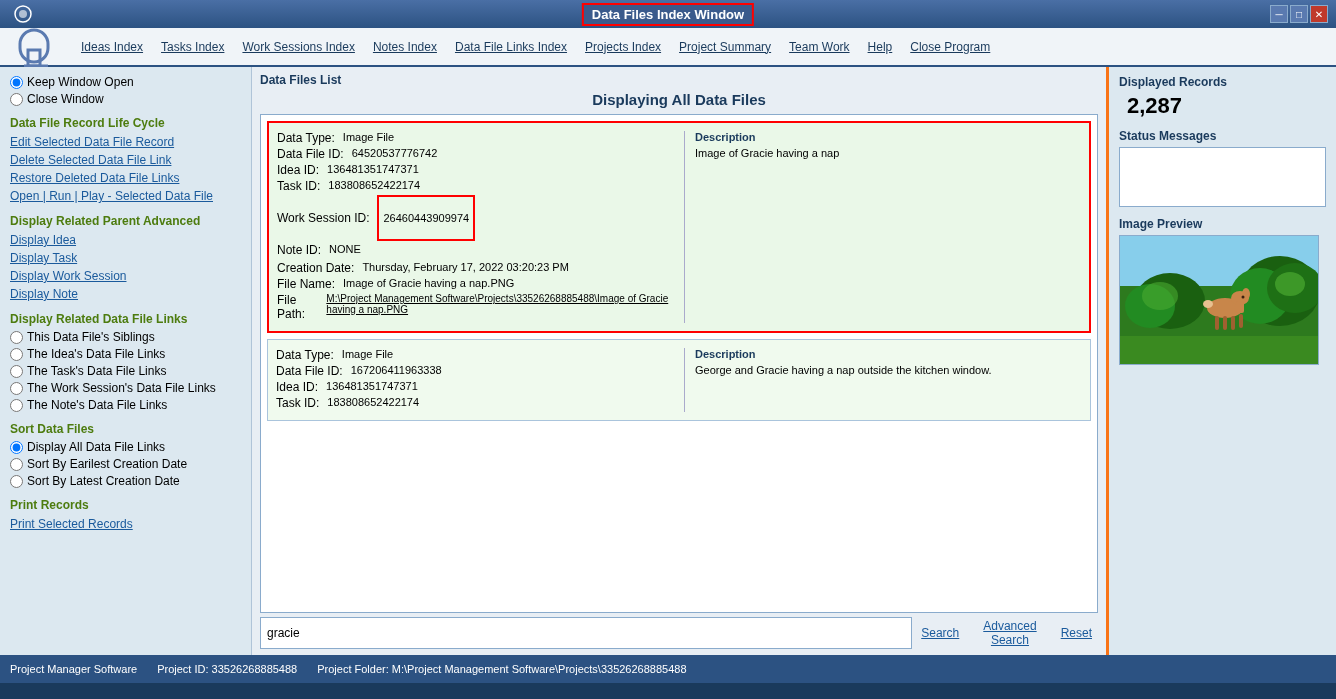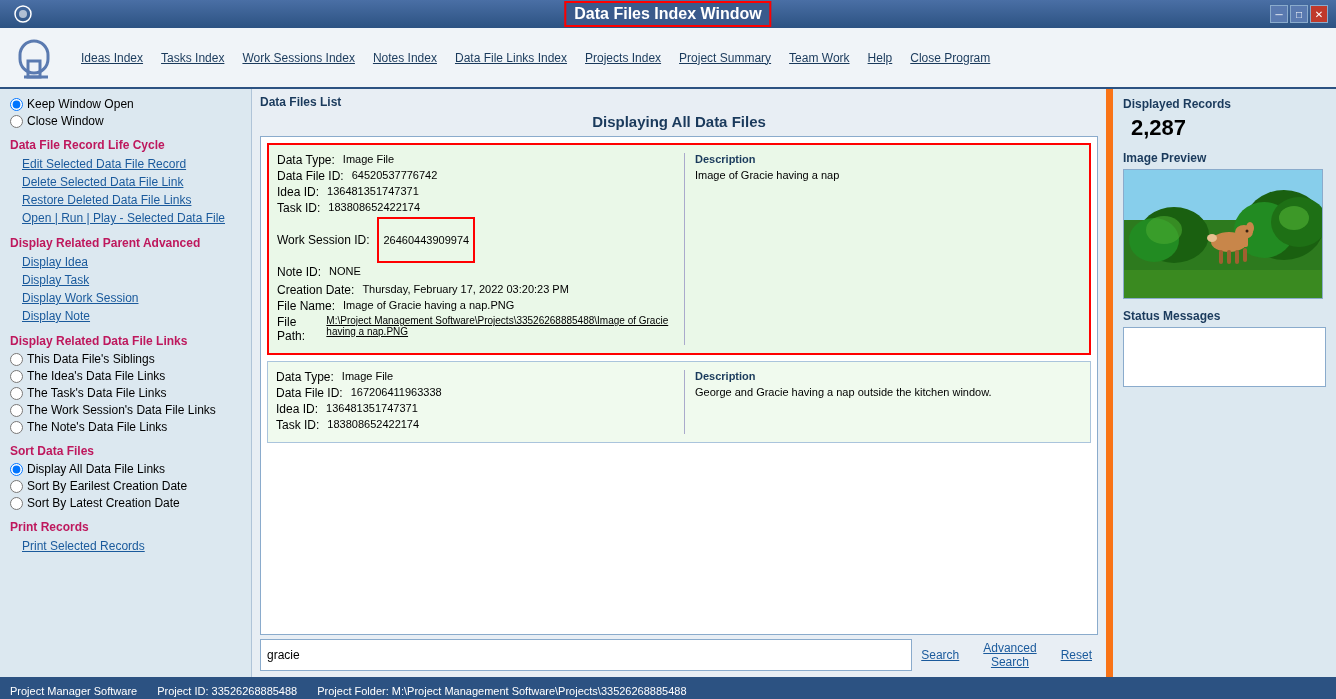--- a/index.html
+++ b/index.html
@@ -12,21 +12,21 @@
       display: flex;
       align-items: center;
       justify-content: space-between;
       padding: 0 8px;
       color: white;
     }
     .title-bar-title {
       position: absolute;
       left: 50%;
       transform: translateX(-50%);
-      font-size: 16px;
+      font-size: 13px;
       font-weight: bold;
       border: 2px solid red;
       padding: 2px 8px;
       background: #3a5a8c;
     }
     .title-bar-controls {
       display: flex;
       gap: 2px;
       margin-left: auto;
     }
@@ -45,21 +45,21 @@
     .title-bar-btn.close-btn { background: #c0392b; }
     .title-bar-icon { width: 30px; height: 28px; display: flex; align-items: center; justify-content: center; }
 
     
     .menu-bar {
       background: #f0f4f8;
       border-bottom: 2px solid #2c5282;
       display: flex;
       align-items: center;
       padding: 0 8px;
-      height: 61px;
+      height: 39px;
     }
     .menu-logo {
       width: 55px;
       height: 50px;
       display: flex;
       align-items: center;
       justify-content: center;
       margin-right: 10px;
     }
     .menu-items {
@@ -89,22 +89,22 @@
       width: 252px;
       min-width: 252px;
       background: #dce8f0;
       padding: 8px 10px;
       border-right: 1px solid #b0c4d8;
       overflow-y: auto;
     }
     .sidebar-radio-group { margin-bottom: 10px; }
     .sidebar-radio { display: flex; align-items: center; gap: 4px; margin-bottom: 3px; cursor: pointer; font-size: 12px; }
     .sidebar-radio input { cursor: pointer; }
-    .sidebar-section-title { color: #be185d; font-weight: bold; font-size: 12px; margin-top: 10px; margin-bottom: 4px; }
-    .sidebar-link { color: #1a5a9c; text-decoration: underline; cursor: pointer; font-size: 12px; margin-bottom: 2px; display: block; padding: 1px 0; margin-left: 12px; }
+    .sidebar-section-title { color: #4d7c0f; font-weight: bold; font-size: 12px; margin-top: 10px; margin-bottom: 4px; }
+    .sidebar-link { color: #1a5a9c; text-decoration: underline; cursor: pointer; font-size: 12px; margin-bottom: 2px; display: block; padding: 1px 0; }
 
     
     .data-files-area {
       flex: 1;
       display: flex;
       flex-direction: column;
       padding: 6px 8px;
       overflow: hidden;
     }
     .data-files-header {
@@ -176,21 +176,21 @@
       font-size: 12px;
       background: none;
       border: none;
     }
 
     
     .right-panel {
       width: 230px;
       min-width: 230px;
       background: #dce8f0;
-      border-left: 7px solid #f97316;
+      border-left: 3px solid #f97316;
       padding: 8px 10px;
       display: flex;
       flex-direction: column;
       gap: 10px;
     }
     .right-section-title { font-weight: bold; color: #1a3a5c; font-size: 12px; margin-bottom: 4px; }
     .record-count { font-size: 22px; font-weight: bold; color: #000; margin-left: 8px; }
     .image-preview-box {
       width: 200px;
       height: 130px;
@@ -422,20 +422,25 @@
     </div>
   </div>
 
   <div class="right-panel">
     <div>
       <div class="right-section-title">Displayed Records</div>
       <div class="record-count">2,287</div>
     </div>
 
     <div>
+      <div class="right-section-title">Status Messages</div>
+      <div class="status-messages-area"></div>
+    </div>
+
+    <div>
       <div class="right-section-title">Image Preview</div>
       <div class="image-preview-box">
         <svg width="200" height="130" viewBox="0 0 200 130" xmlns="http://www.w3.org/2000/svg">
 
           <rect width="200" height="50" fill="#87CEEB"></rect>
 
           <rect y="50" width="200" height="80" fill="#2d7a1e"></rect>
 
           <ellipse cx="160" cy="55" rx="40" ry="35" fill="#1a6010"></ellipse>
           <ellipse cx="140" cy="60" rx="30" ry="28" fill="#228B22"></ellipse>
@@ -460,25 +465,20 @@
 
           <ellipse cx="88" cy="68" rx="5" ry="4" fill="#e8c090"></ellipse>
 
           <rect y="100" width="200" height="30" fill="#3a8a20"></rect>
 
           <ellipse cx="170" cy="48" rx="15" ry="12" fill="#4aaa30" opacity="0.7"></ellipse>
           <ellipse cx="40" cy="60" rx="18" ry="14" fill="#4aaa30" opacity="0.6"></ellipse>
         </svg>
       </div>
     </div>
-
-    <div>
-      <div class="right-section-title">Status Messages</div>
-      <div class="status-messages-area"></div>
-    </div>
   </div>
 </div>
 
 <div class="status-bar">
   <span>Project Manager Software</span>
   <span>Project ID:  33526268885488</span>
   <span>Project Folder: M:\Project Management Software\Projects\33526268885488</span>
 </div>
 
 </body></html>

